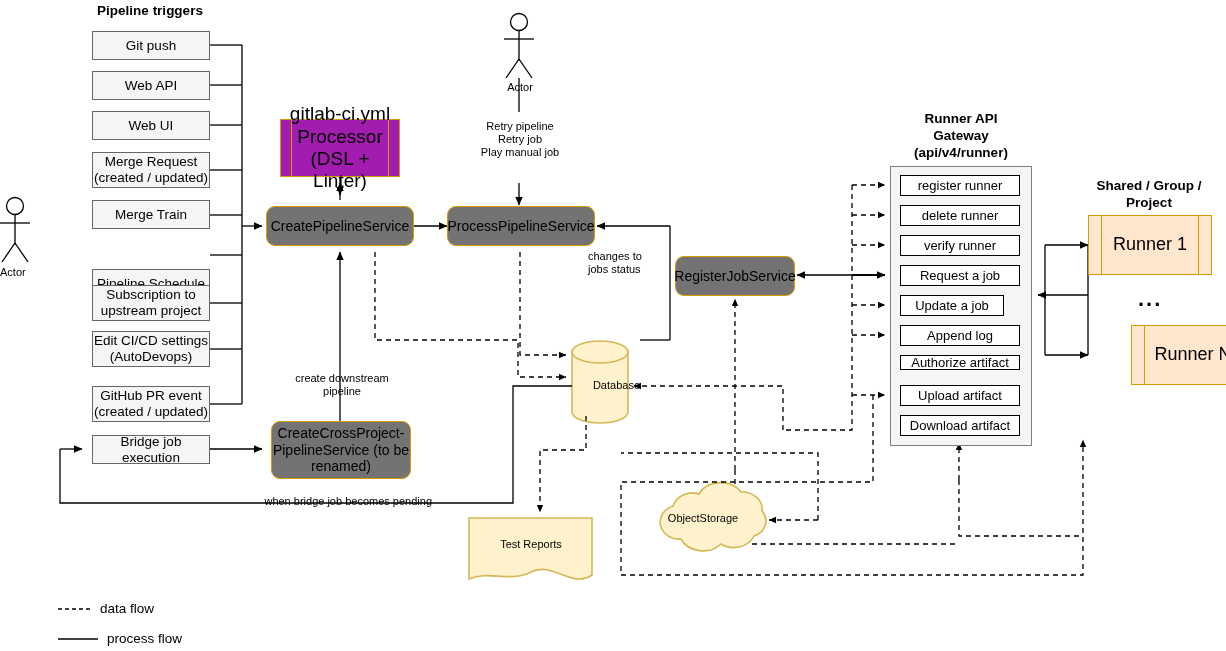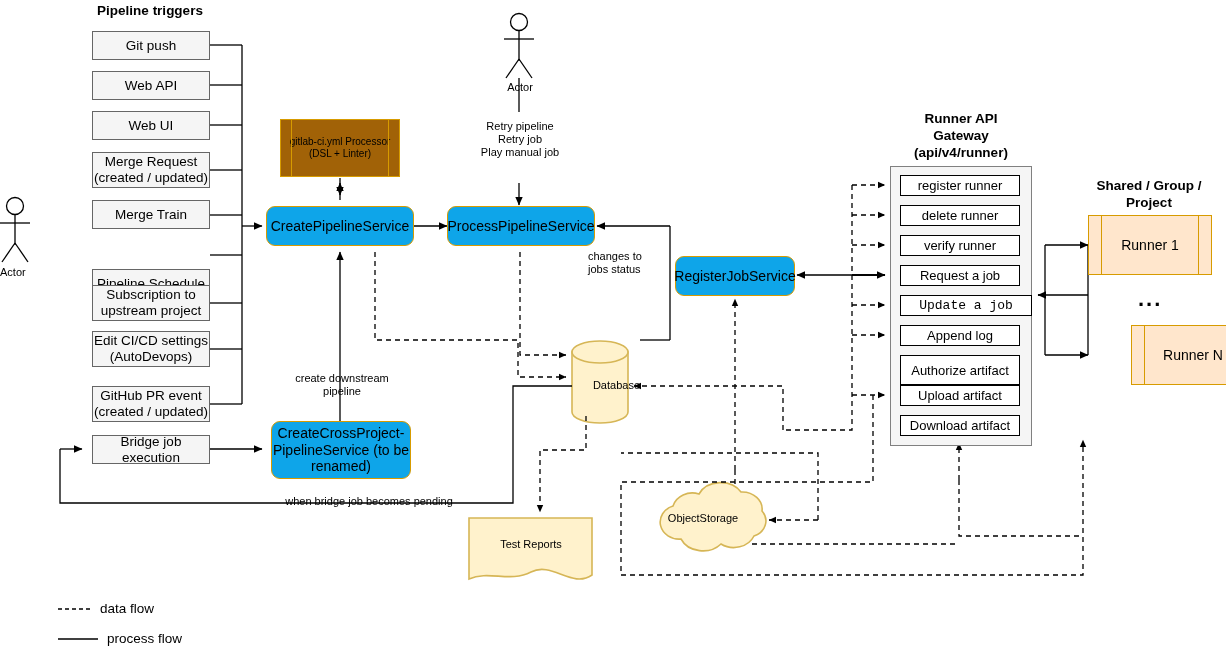--- a/index.html
+++ b/index.html
@@ -2,26 +2,26 @@
 <html><head>
 <meta charset="utf-8">
 <style>
   html,body{margin:0;padding:0;background:#ffffff;}
   body{width:1226px;height:651px;position:relative;overflow:hidden;
        font-family:"Liberation Sans",sans-serif;color:#000000;}
   #canvas{position:absolute;left:0;top:0;width:1226px;height:651px;}
   .node{position:absolute;box-sizing:border-box;display:flex;align-items:center;
         justify-content:center;text-align:center;line-height:1.18;}
   .trigger{background:#f5f5f5;border:1px solid #666666;font-size:13.5px;color:#000;}
-  .svc{background:#0ea5e9;border:1.6px solid #d79b00;border-radius:9px;font-size:14px;}
-  .proc{background:#a16207;border:1.6px solid #d79b00;font-size:10px;}
+  .svc{background:#737373;border:1.6px solid #d79b00;border-radius:9px;font-size:14px;}
+  .proc{background:#a21caf;border:1.6px solid #d79b00;font-size:19px;}
   .proc:before,.proc:after{content:"";position:absolute;top:0;bottom:0;width:0;
         border-left:1.6px solid #d79b00;}
   .proc:before{left:10px;} .proc:after{right:10px;}
-  .runner{background:#ffe6cc;border:1.6px solid #d79b00;font-size:14px;}
+  .runner{background:#ffe6cc;border:1.6px solid #d79b00;font-size:18px;}
   .runner:before,.runner:after{content:"";position:absolute;top:0;bottom:0;width:0;
         border-left:1.6px solid #d79b00;}
   .runner:before{left:12px;} .runner:after{right:12px;}
   .gw-panel{position:absolute;background:#f5f5f5;border:1.4px solid #808080;}
   .gw-item{position:absolute;background:#ffffff;border:1.2px solid #000000;
         display:flex;align-items:center;justify-content:center;font-size:13px;box-sizing:border-box;}
   .lbl{position:absolute;font-size:11px;line-height:1.2;text-align:center;white-space:pre-line;}
   .lbl-b{position:absolute;font-size:13.5px;font-weight:bold;line-height:1.25;
         text-align:center;white-space:pre-line;}
   .lbl-l{position:absolute;font-size:13.5px;line-height:1.2;text-align:left;white-space:pre-line;}
@@ -223,34 +223,34 @@
 <div class="lbl" style="left:471px;top:538px;width:120px;">Test Reports</div>
 <div class="lbl" style="left:648px;top:512px;width:110px;">ObjectStorage</div>
 
 <div class="lbl" style="left:458px;top:120px;width:124px;">Retry pipeline
 Retry job
 Play manual job</div>
 <div class="lbl" style="left:588px;top:250px;width:84px;text-align:left;">changes to
 jobs status</div>
 <div class="lbl" style="left:277px;top:372px;width:130px;">create downstream
 pipeline</div>
-<div class="lbl" style="left:240px;top:495px;width:192px;text-align:center;margin-left:33px;">when bridge job becomes pending</div>
+<div class="lbl" style="left:240px;top:495px;width:192px;text-align:right;">when bridge job becomes pending</div>
 
 <div class="lbl-b" style="left:896px;top:111px;width:130px;">Runner API
 Gateway
 (api/v4/runner)</div>
 <div class="gw-panel" style="left:890px;top:166px;width:140px;height:278px;"></div>
 
 <div class="gw-item" style="left:900px;top:175px;width:120px;height:21px;">register runner</div>
 <div class="gw-item" style="left:900px;top:205px;width:120px;height:21px;">delete runner</div>
 <div class="gw-item" style="left:900px;top:235px;width:120px;height:21px;">verify runner</div>
 <div class="gw-item" style="left:900px;top:265px;width:120px;height:21px;">Request a job</div>
-<div class="gw-item" style="left:900px;top:295px;width:132px;height:21px;font-family:Liberation Mono, monospace;">Update a job</div>
+<div class="gw-item" style="left:900px;top:295px;width:104px;height:21px;">Update a job</div>
 <div class="gw-item" style="left:900px;top:325px;width:120px;height:21px;">Append log</div>
-<div class="gw-item" style="left:900px;top:355px;width:120px;height:30px;">Authorize artifact</div>
+<div class="gw-item" style="left:900px;top:355px;width:120px;height:15px;">Authorize artifact</div>
 <div class="gw-item" style="left:900px;top:385px;width:120px;height:21px;">Upload artifact</div>
 <div class="gw-item" style="left:900px;top:415px;width:120px;height:21px;">Download artifact</div>
 
 <div class="lbl-b" style="left:1072px;top:178px;width:154px;">Shared / Group / Project
 Runners</div>
 <div class="node runner" style="left:1088px;top:215px;width:124px;height:60px;">Runner 1</div>
 <div class="ellipsis" style="left:1138px;top:286px;">...</div>
 <div class="node runner" style="left:1088px;top:325px;width:124px;height:60px;margin-left:43px;">Runner N</div>
 
 <div class="lbl-l" style="left:100px;top:601px;width:120px;">data flow</div>

